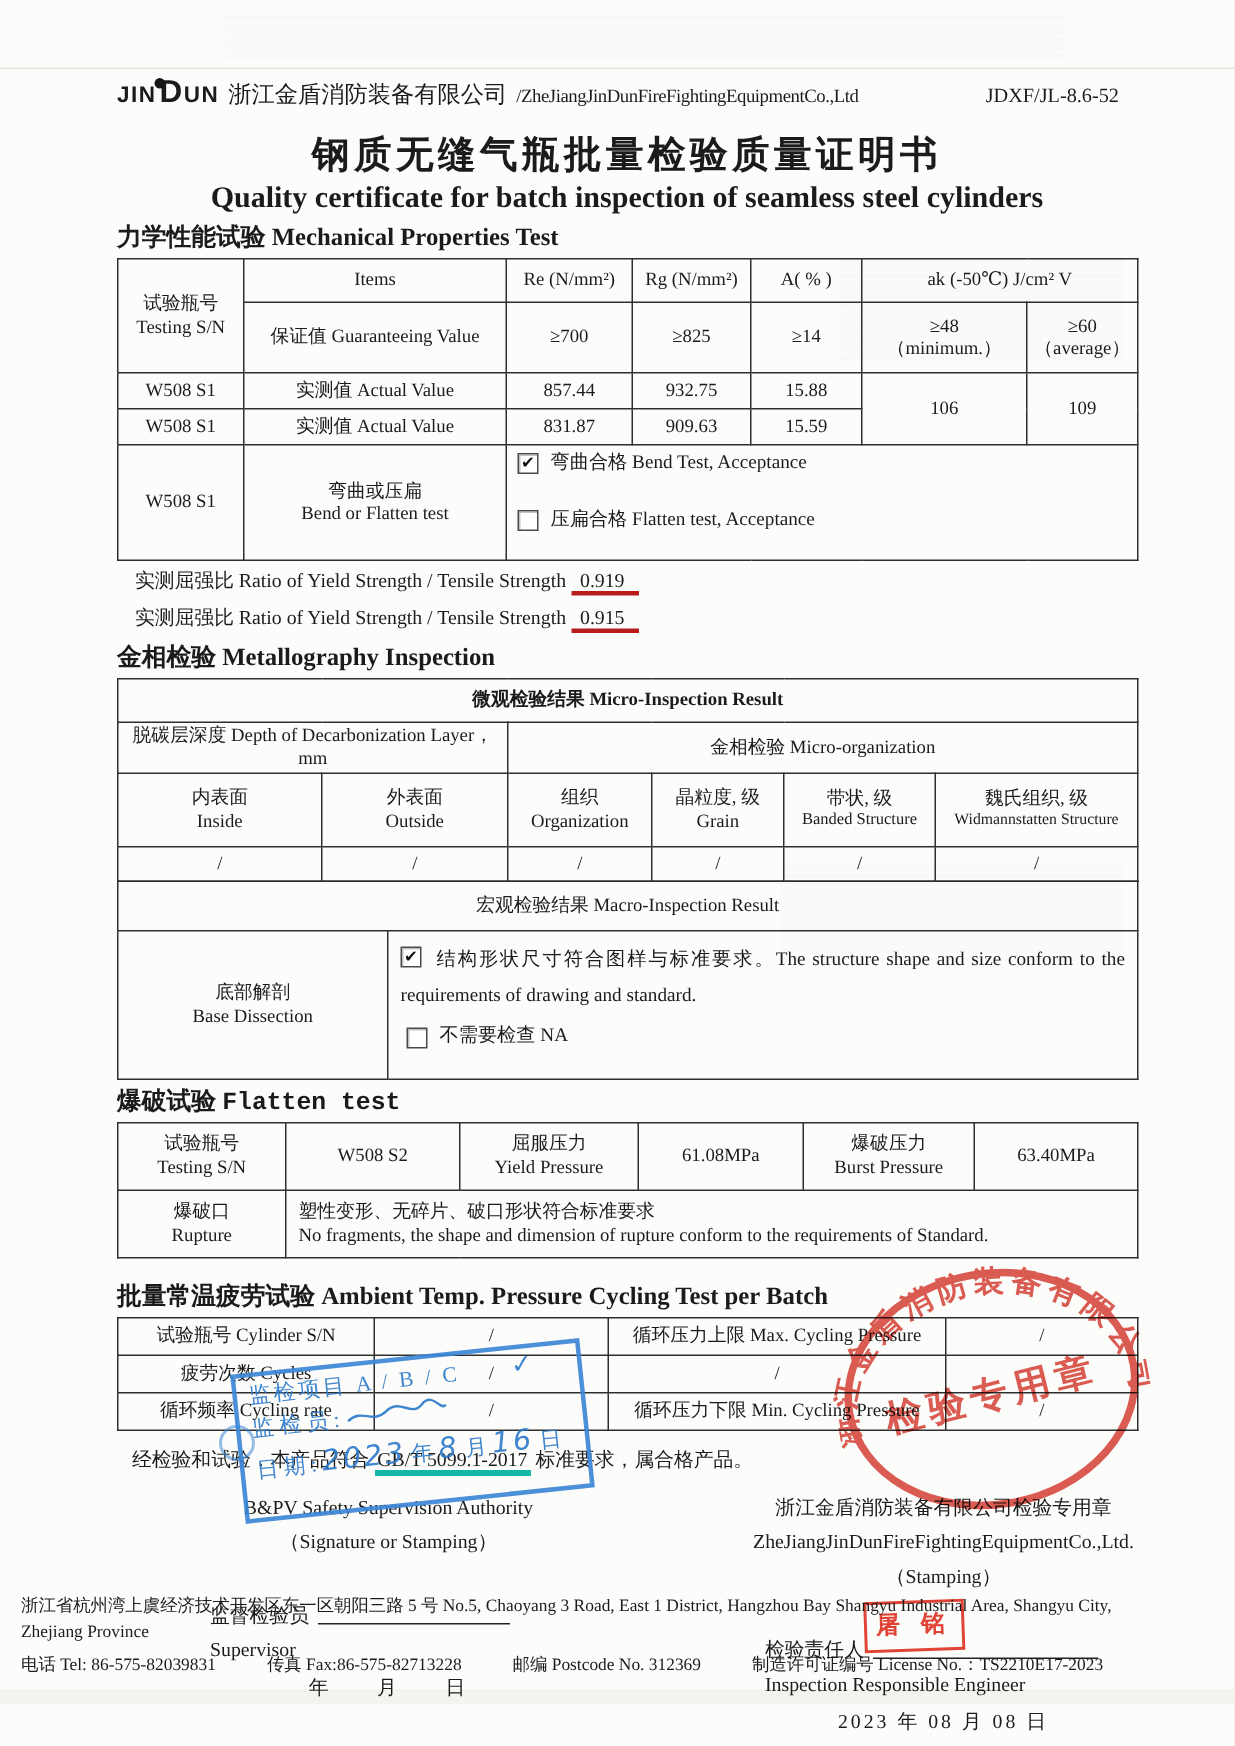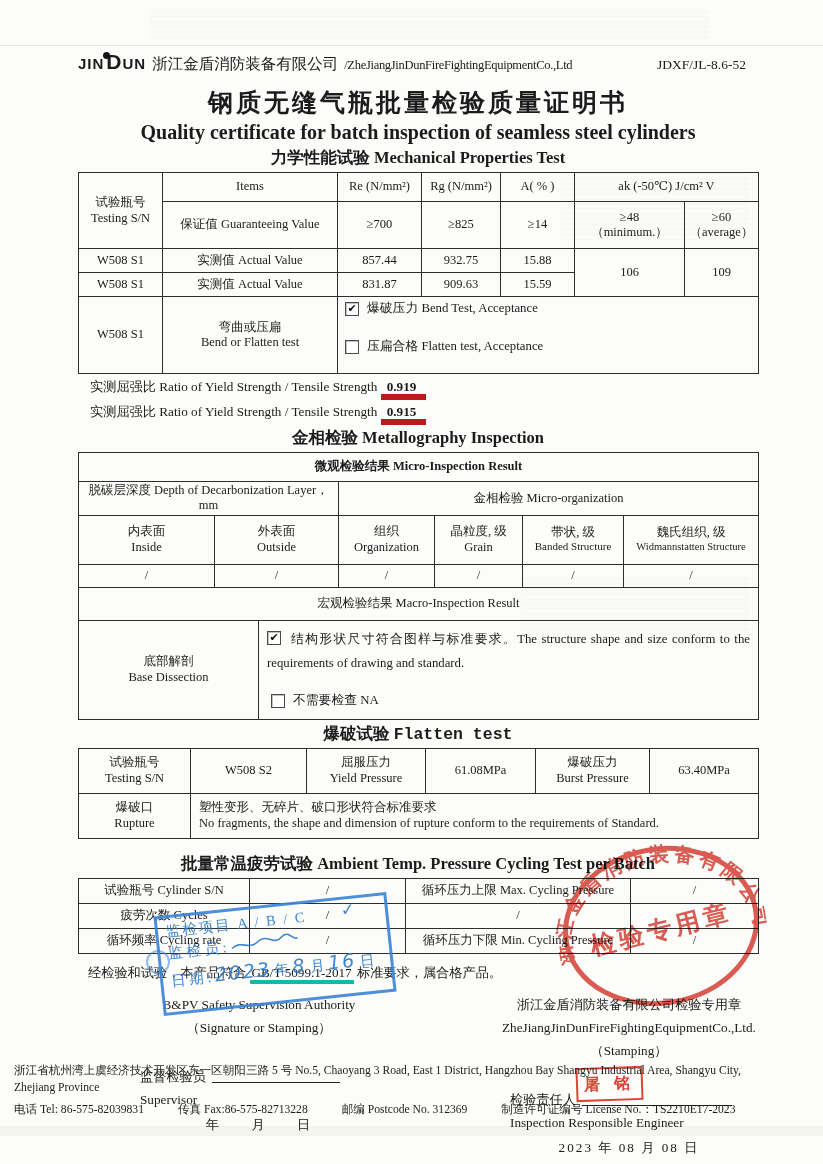--- a/index.html
+++ b/index.html
@@ -18,39 +18,39 @@
   .logo{font-weight:bold;letter-spacing:1px;white-space:nowrap;}
   .logo .jin,.logo .un{font-size:15px;}
   .logo .dd{font-size:21px;position:relative;padding-left:2px;}
   .logo .dd::before{content:"";position:absolute;left:-1px;top:2px;width:7px;height:7px;background:#151515;border-radius:50%;}
   .co-cn{font-size:15.5px;margin-left:6px;font-family:"Liberation Serif",serif;}
   .co-en{font-size:12.5px;margin-left:6px;letter-spacing:-.3px;font-family:"Liberation Serif",serif;}
   .doc-code{margin-left:auto;font-size:13.5px;font-family:"Liberation Serif",serif;padding-right:12px;}
 
   .title-cn{text-align:center;font-size:25px;font-weight:bold;letter-spacing:3px;margin:6px 0 2px;}
   .title-en{text-align:center;font-size:20px;font-weight:bold;margin:0 0 2px;}
-  .sec{text-align:center;font-size:16.5px;font-weight:bold;margin:3px 0 3px;}
+  .sec{font-size:16.5px;font-weight:bold;margin:3px 0 3px;}
   .mono{font-family:"Liberation Mono","DejaVu Sans Mono",monospace;}
 
   table{border-collapse:collapse;table-layout:fixed;width:680px;}
   td{border:1px solid #2e2e2e;text-align:center;font-size:12.5px;line-height:1.22;padding:1px 3px;overflow:hidden;}
   .h26 td{height:26px}.h44 td{height:44px}.h21 td{height:21px}.h74{height:74px}
   .h24 td{height:24px}.h46 td{height:46px}.h20 td{height:20px}.h30 td{height:30px}
   .h42 td{height:42px}.h22 td{height:22px}
   .cellline{display:block;}
 
   
   .cb{display:inline-block;width:12px;height:12px;border:1.5px solid #4a4a4a;background:#fff;
       font-size:11px;line-height:11px;text-align:center;vertical-align:middle;margin-right:8px;
       box-shadow:inset 1px 1px 0 rgba(80,80,80,.35);color:#111;font-family:"DejaVu Sans",sans-serif;}
   .opt{display:flex;align-items:flex-start;text-align:left;font-size:12.8px;padding:2px 4px;}
   .opt .cb{flex:0 0 auto;margin-top:1px;}
 
   .ratio{margin:4px 0 0 12px;font-size:13.2px;height:21px;}
-  .ratio .val{border-bottom:6px solid #b91c1c;padding:0 10px 0 6px;font-weight:bold;}
+  .ratio .val{border-bottom:3px solid #b91c1c;padding:0 10px 0 6px;}
 
   .macro-table{margin-top:-1px;}
   .macro-body{text-align:left;vertical-align:top;padding:4px 8px;}
   .macro-p{font-size:12.8px;text-align:justify;line-height:1.9;margin:2px 0 6px;}
   .macro-p .cb{float:left;margin:4px 10px 0 0;}
 
   .desc-cell{text-align:left;padding-left:8px;}
 
   .concl{margin:8px 0 0 10px;font-size:13.2px;line-height:1.6;}
   .u{border-bottom:4px solid #14b8a6;padding:0 2px;}
@@ -166,21 +166,21 @@
       </tr>
       <tr>
         <td class="h74">W508 S1</td>
         <td>
           <span class="cellline">弯曲或压扁</span>
           <span class="cellline">Bend or Flatten test</span>
         </td>
         <td colspan="5" style="vertical-align:top;text-align:left;">
           <div class="opt" style="margin-top:1px;">
             <span class="cb">✔</span>
-            <span>爆破压力 Bend Test, Acceptance</span>
+            <span>弯曲合格 Bend Test, Acceptance</span>
           </div>
           <div class="opt" style="margin-top:18px;">
             <span class="cb"></span>
             <span>压扁合格 Flatten test, Acceptance</span>
           </div>
         </td>
       </tr>
     </tbody>
       </table>
 
@@ -259,21 +259,21 @@
       <tr>
         <td style="height:96px;">
           <span class="cellline">底部解剖</span>
           <span class="cellline">Base Dissection</span>
         </td>
         <td class="macro-body">
           <div class="macro-p">
             <span class="cb">✔</span>
             <span>结构形状尺寸符合图样与标准要求。The structure shape and size conform to the requirements of drawing and standard.</span>
           </div>
-          <div class="opt" style="margin-top:16px;">
+          <div class="opt" style="margin-top:6px;align-items:flex-end;">
             <span class="cb"></span>
             <span>不需要检查 NA</span>
           </div>
         </td>
       </tr>
     </tbody>
       </table>
 
     <div class="sec">
       <span>爆破试验</span>

